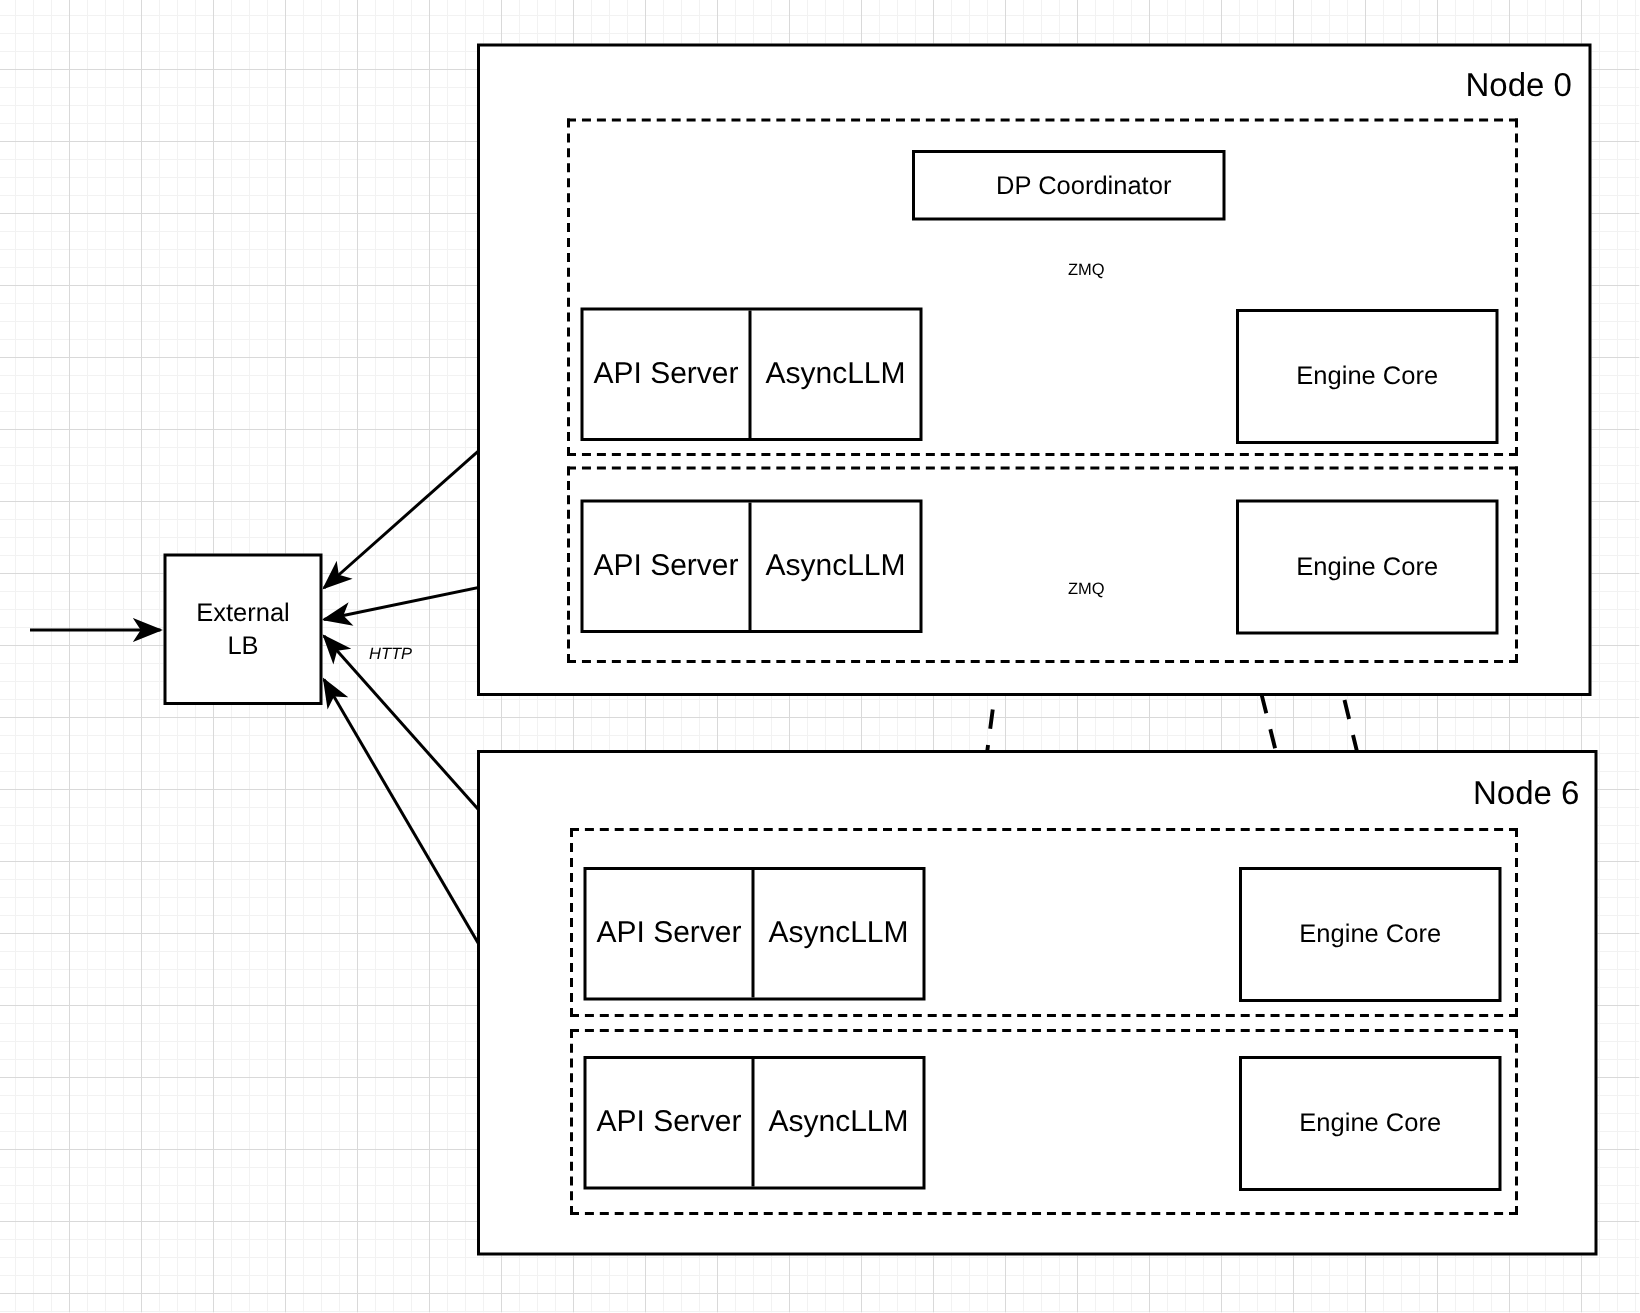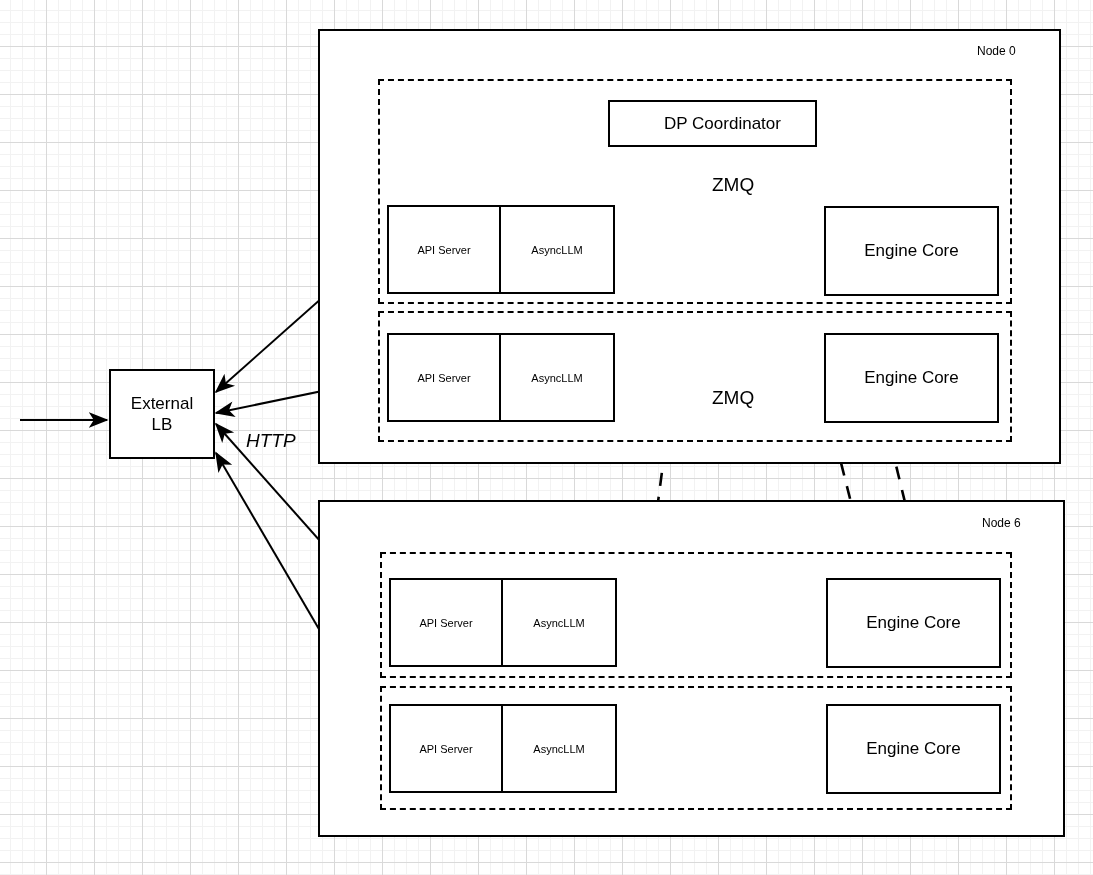--- a/index.html
+++ b/index.html
@@ -30,21 +30,21 @@
     pointer-events: none;
   }
   .node-box {
     position: absolute;
     background: #ffffff;
     border: 2px solid #000000;
     box-sizing: border-box;
   }
   .node-label {
     position: absolute;
-    font-size: 12px;
+    font-size: 22px;
     color: #000000;
     white-space: nowrap;
   }
   .group-box {
     position: absolute;
     border: 2px dashed #000000;
     background: transparent;
     box-sizing: border-box;
   }
   .unit-box {
@@ -53,21 +53,21 @@
     border: 2px solid #000000;
     box-sizing: border-box;
     display: flex;
     flex-direction: row;
   }
   .unit-half {
     flex: 1 1 50%;
     display: flex;
     align-items: center;
     justify-content: center;
-    font-size: 11px;
+    font-size: 20px;
     color: #000000;
     white-space: nowrap;
     box-sizing: border-box;
   }
   .unit-half.left {
     border-right: 2px solid #000000;
   }
   .plain-box {
     position: absolute;
     background: #ffffff;
@@ -76,21 +76,21 @@
     display: flex;
     align-items: center;
     justify-content: center;
     text-align: center;
     font-size: 17px;
     color: #000000;
     line-height: 1.25;
   }
   .edge-label {
     position: absolute;
-    font-size: 19px;
+    font-size: 11px;
     color: #000000;
     background: transparent;
     white-space: nowrap;
   }
 </style>
 </head>
 <body>
 
 <div id="canvas">
 
@@ -192,21 +192,21 @@
 
     <g>
       <line x1="885" y1="420" x2="953" y2="700" stroke="#000000" stroke-width="2.6" stroke-dasharray="13 11" marker-end="url(#arrowBlack)"></line>
     </g>
 
     <g>
       <line x1="822" y1="290" x2="846" y2="380" stroke="#000000" stroke-width="2.6" stroke-dasharray="13 11"></line>
     </g>
   </svg>
 
-  <div class="plain-box" style="left:109px; top:369px; width:106px; height:90px;">
+  <div class="plain-box" style="left:109px; top:369px; width:106px; height:101px;">
     <div>
       <div>External</div>
       <div>LB</div>
     </div>
   </div>
   <div class="edge-label" style="left:246px; top:430px;font-style:italic;">HTTP</div>
 
   <div class="node-box" style="left:318px; top:29px; width:743px; height:435px;"></div>
   <div class="node-label" style="left:977px; top:44px;">Node 0</div>
 

